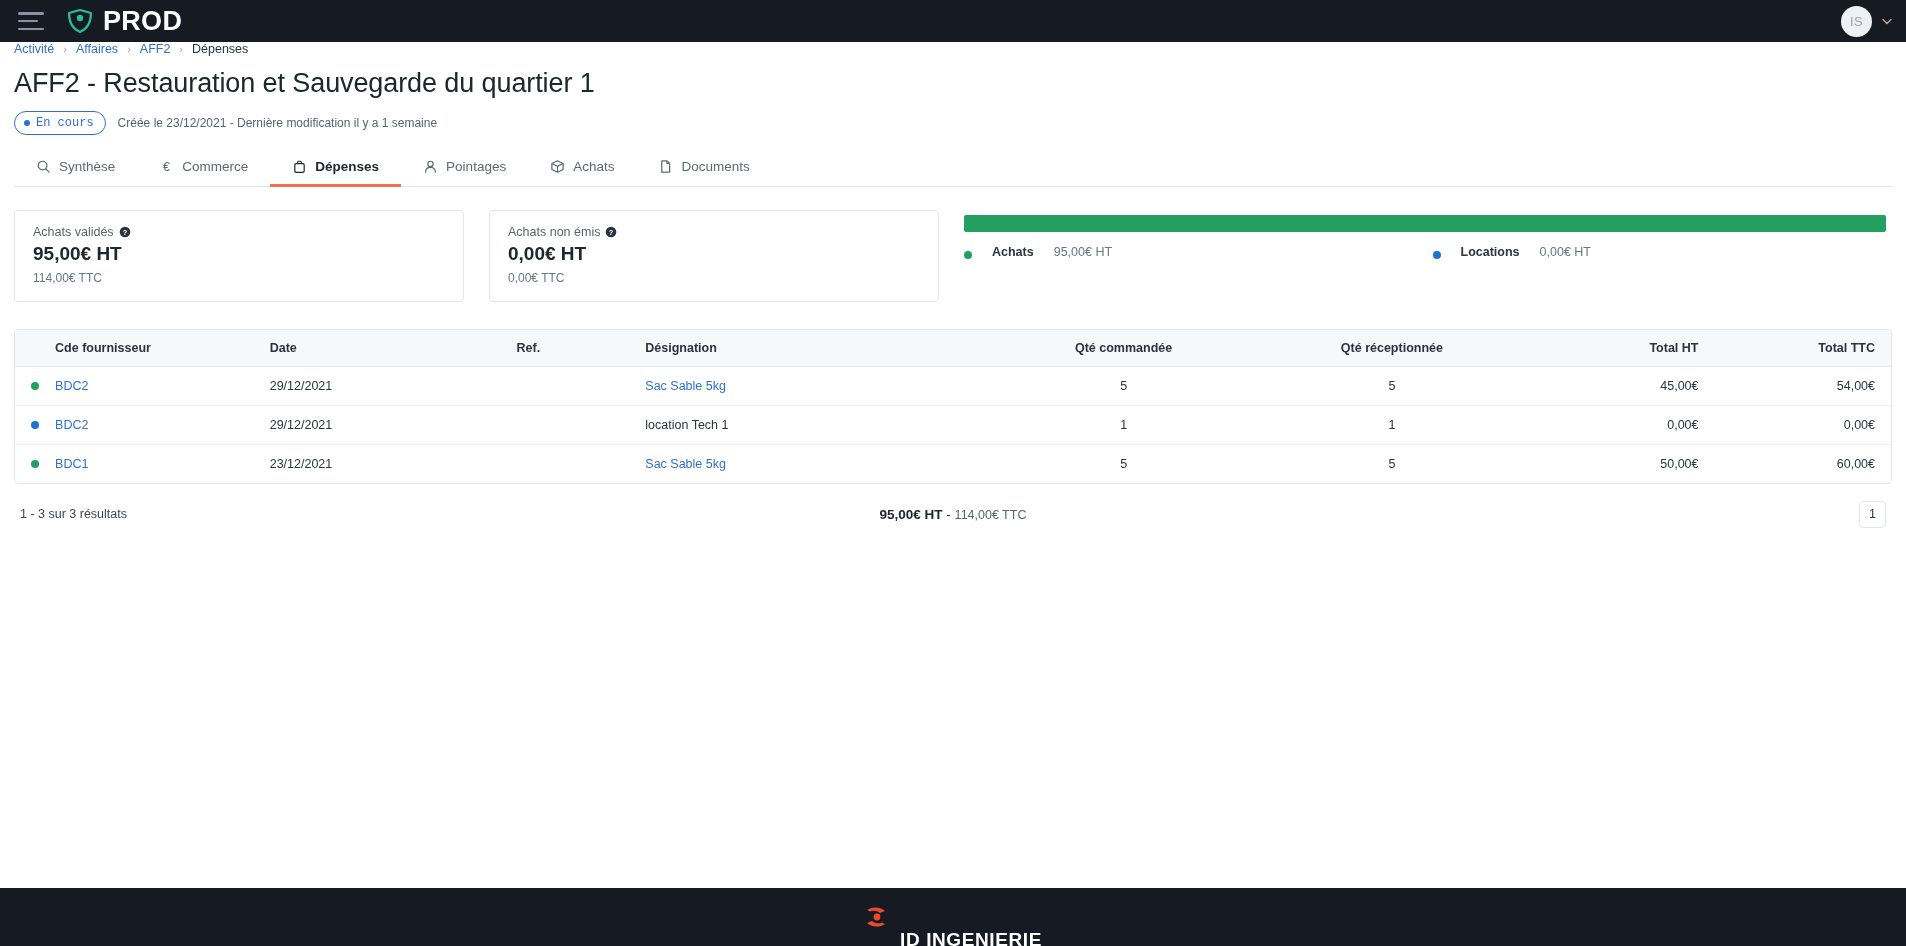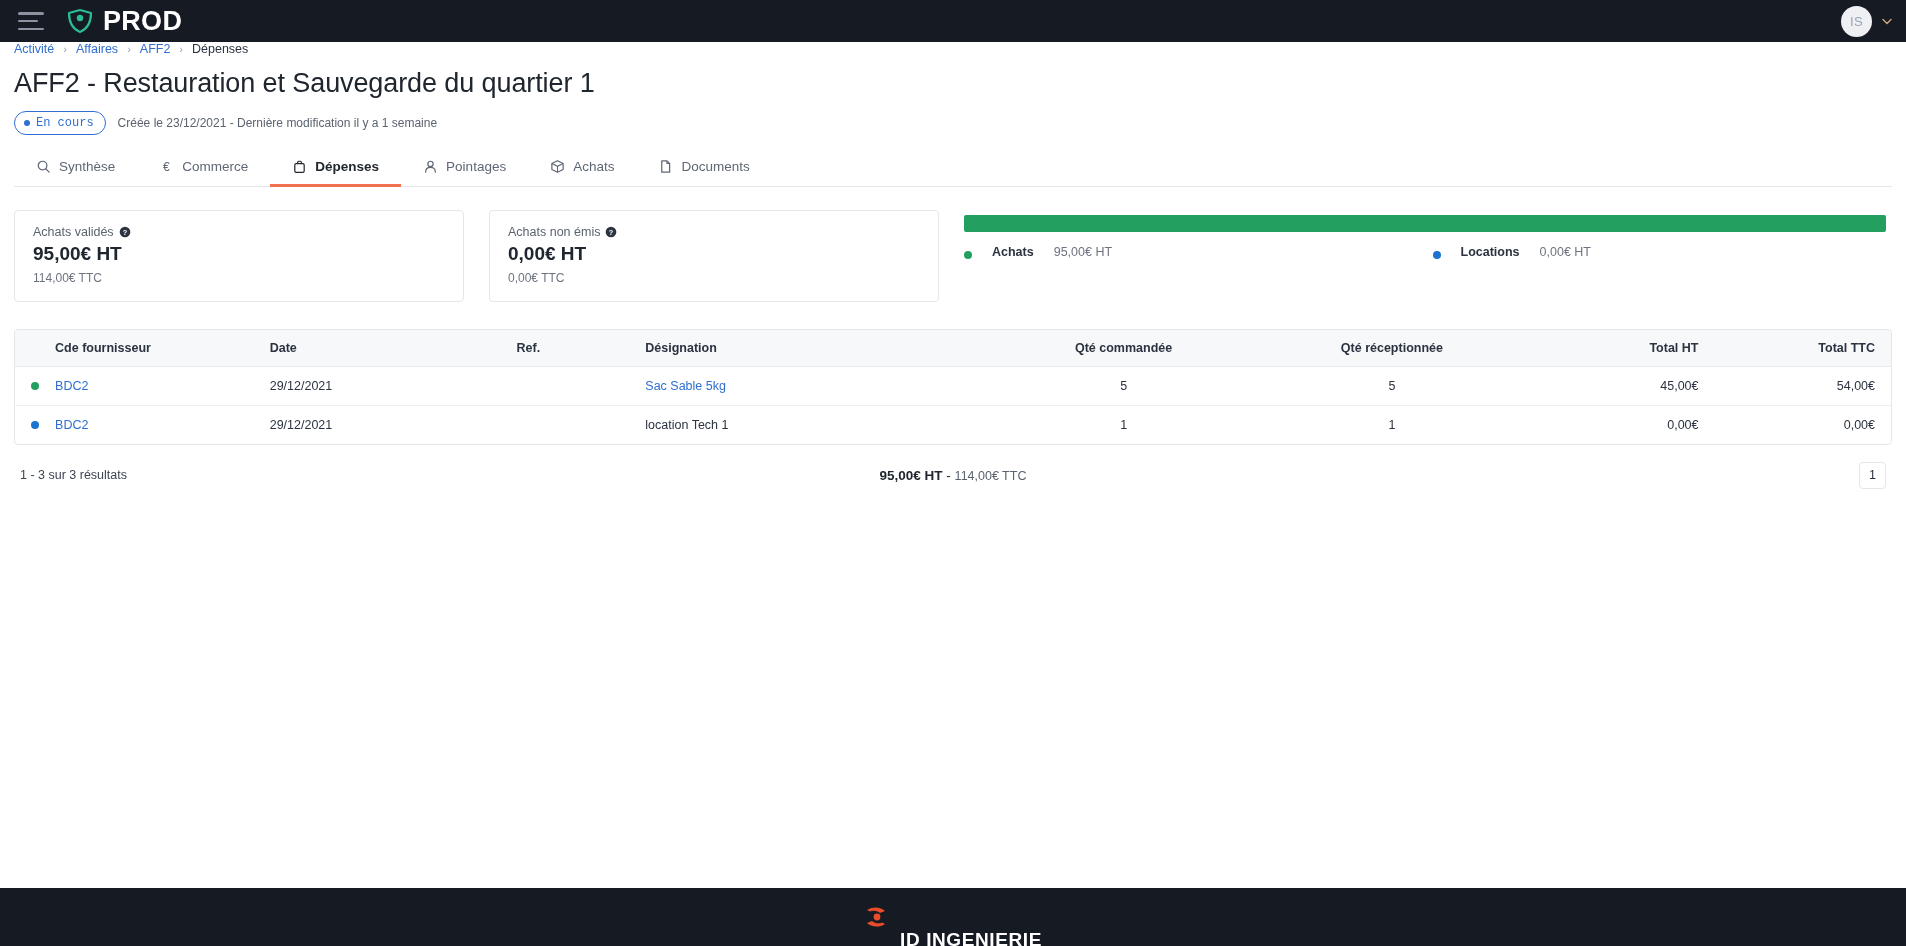--- a/index.html
+++ b/index.html
@@ -364,20 +364,33 @@
         </td>
         <td><span class="cell-link">BDC2</span></td>
         <td>29/12/2021</td>
         <td></td>
         <td>location Tech 1</td>
         <td class="ta-c">1</td>
         <td class="ta-c">1</td>
         <td class="ta-r">0,00€</td>
         <td class="ta-r col-tttc">0,00€</td>
       </tr>
+      <tr>
+        <td class="col-dot">
+          <span class="row-dot" id="dot-2" style="background: rgb(35, 160, 95);"></span>
+        </td>
+        <td><span class="cell-link">BDC1</span></td>
+        <td>23/12/2021</td>
+        <td></td>
+        <td><span class="cell-link">Sac Sable 5kg</span></td>
+        <td class="ta-c">5</td>
+        <td class="ta-c">5</td>
+        <td class="ta-r">50,00€</td>
+        <td class="ta-r col-tttc">60,00€</td>
+      </tr>
     </tbody>
   </table>
 </div>
 
 <div class="table-footer">
   <div class="results-count">1 - 3 sur 3 résultats</div>
   <div class="footer-total">
     <b>95,00€ HT</b><span> - </span><span class="ttc">114,00€ TTC</span>
   </div>
   <div class="pager">1</div>

